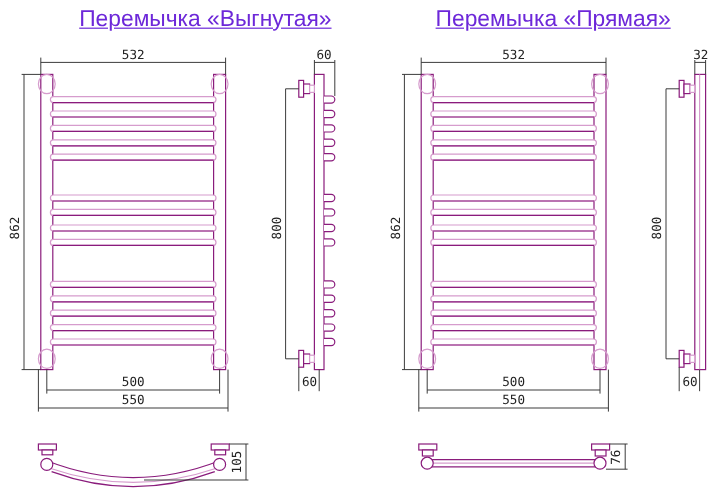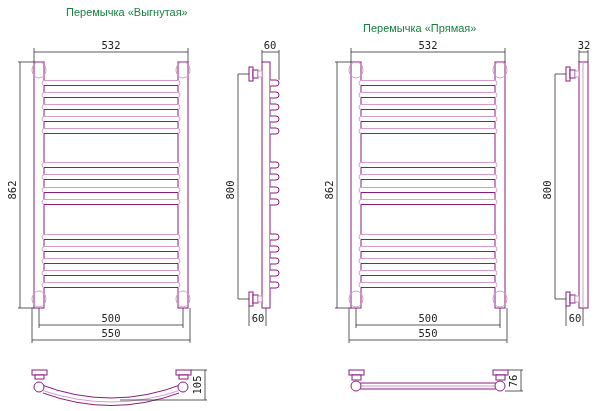--- a/index.html
+++ b/index.html
@@ -1,25 +1,25 @@
 <!DOCTYPE html>
 <html><head>
   <meta charset="utf-8">
   <style>
     html, body { margin: 0; padding: 0; background: #ffffff; }
     body { width: 600px; height: 411px; position: relative; overflow: hidden; font-family: "Liberation Sans", sans-serif; }
-    .title { position: absolute; top: 6px; font-size: 11px; color: #15803d; white-space: nowrap; }
+    .title { position: absolute; top: 6px; font-size: 19px; color: #6d28d9; white-space: nowrap; text-decoration: underline; }
     svg { position: absolute; left: 0; top: 0; }
     .dim { font-family: "DejaVu Sans Mono", "Liberation Mono", monospace; font-size: 10.5px; fill: #222; }
   </style>
 </head>
 <body>
 
 <div class="title" style="left:66px;">Перемычка «Выгнутая»</div>
-<div class="title" style="left:363px;margin-top:16px;">Перемычка «Прямая»</div>
+<div class="title" style="left:363px;">Перемычка «Прямая»</div>
 
 <svg width="600" height="411" viewBox="0 0 600 411">
   <defs>
 
     <g id="bar">
       <rect x="0" y="-2.5" width="138" height="5" rx="2.5" fill="#fff" stroke="#d69ccd" stroke-width="1"></rect>
       <line x1="2" y1="2.5" x2="136" y2="2.5" stroke="#8a1c7c" stroke-width="1"></line>
     </g>
 
     <g id="stub">

